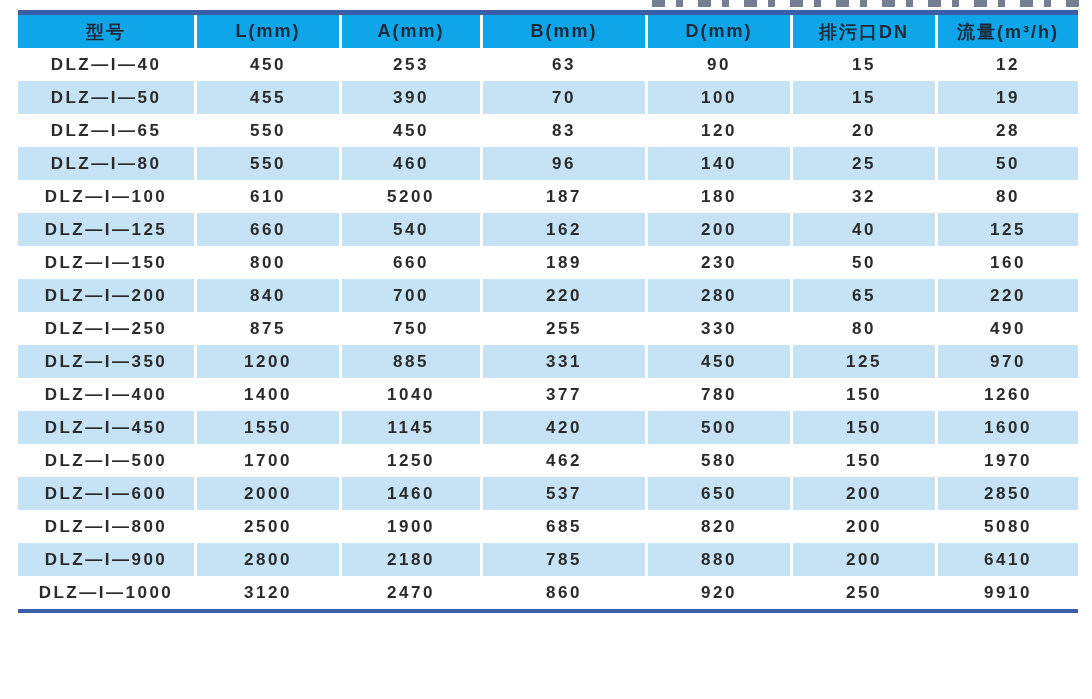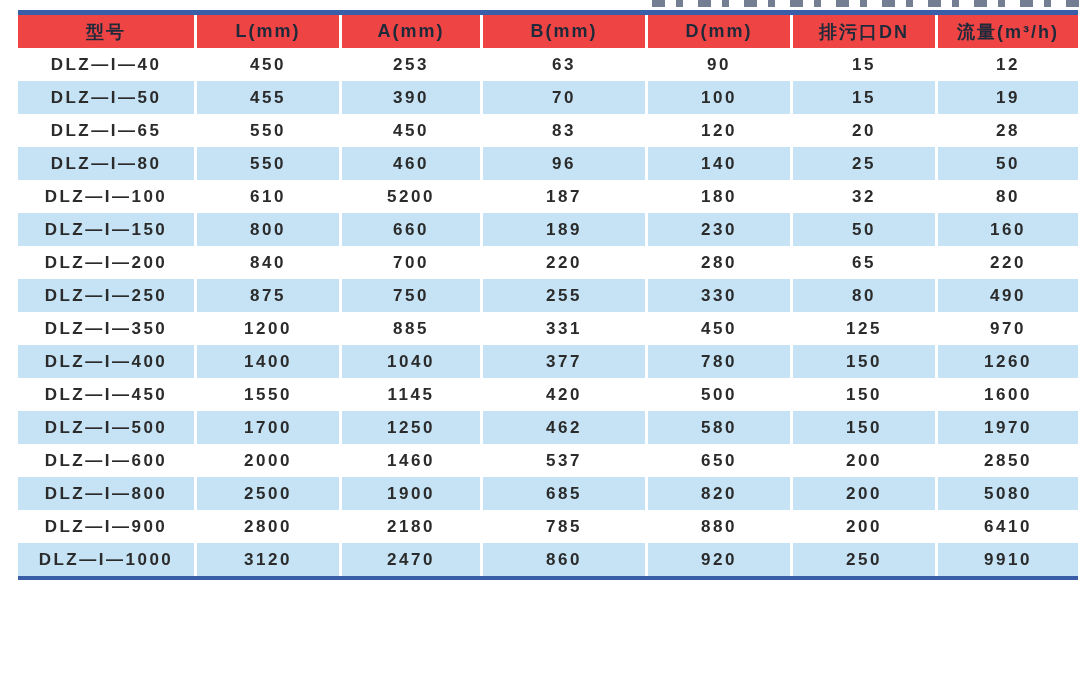--- a/index.html
+++ b/index.html
@@ -16,21 +16,21 @@
       #45536e 24px 31px, transparent 31px 46px);
     opacity:.75;
   }
   .spec-table{
     position:absolute;left:18px;top:10px;width:1060px;
     border-collapse:separate;border-spacing:0;table-layout:fixed;
     border-top:5px solid #3B5EA8;
     border-bottom:4px solid #3B5EA8;
   }
   .spec-table th{
-    background:#ef4444;color:#1e2a3a;
+    background:#0ea5e9;color:#1e2a3a;
     height:33px;font-size:18px;font-weight:700;
     letter-spacing:2px;text-align:center;vertical-align:middle;
     border-right:3px solid #ffffff;padding:0;
   }
   .spec-table th:last-child{border-right:none;}
   .spec-table td{
     height:33px;font-size:17px;font-weight:700;color:#2b2b2b;
     letter-spacing:2.5px;text-align:center;vertical-align:middle;
     border-right:3px solid #ffffff;padding:0;
   }
@@ -104,20 +104,29 @@
       <tr>
         <td>DLZ—I—100</td>
         <td>610</td>
         <td>5200</td>
         <td>187</td>
         <td>180</td>
         <td>32</td>
         <td>80</td>
       </tr>
       <tr>
+        <td>DLZ—I—125</td>
+        <td>660</td>
+        <td>540</td>
+        <td>162</td>
+        <td>200</td>
+        <td>40</td>
+        <td>125</td>
+      </tr>
+      <tr>
         <td>DLZ—I—150</td>
         <td>800</td>
         <td>660</td>
         <td>189</td>
         <td>230</td>
         <td>50</td>
         <td>160</td>
       </tr>
       <tr>
         <td>DLZ—I—200</td>

